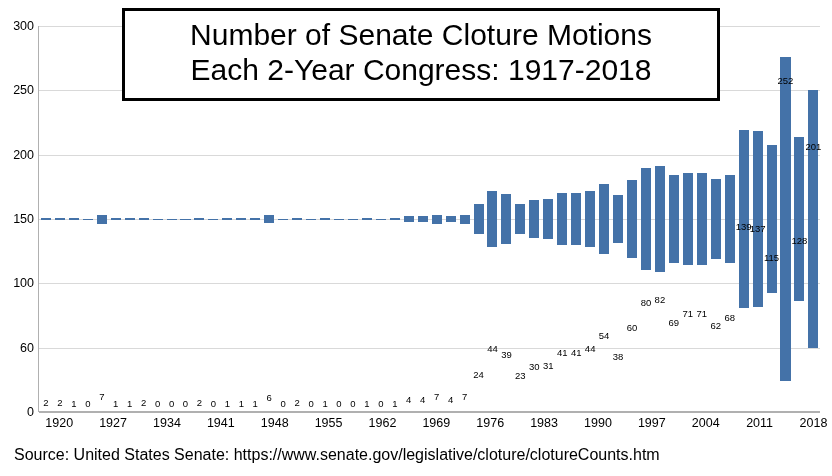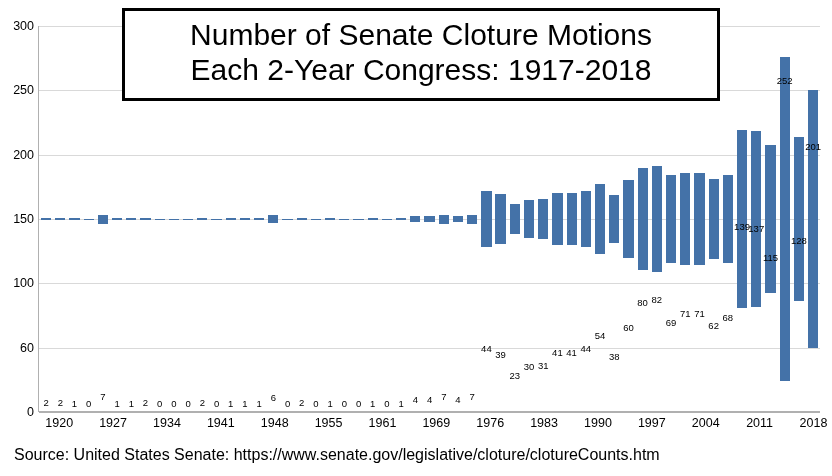--- a/index.html
+++ b/index.html
@@ -289,20 +289,24 @@
       </div>
       <div class="bar-slot">
         <div class="bar" style="height: 5.14667px; background: rgb(68, 114, 168);"></div>
         <div class="bar-label" style="bottom: 7.14667px;">4</div>
       </div>
       <div class="bar-slot">
         <div class="bar" style="height: 9.00667px; background: rgb(68, 114, 168);"></div>
         <div class="bar-label" style="bottom: 11.0067px;">7</div>
       </div>
       <div class="bar-slot">
+        <div class="bar" style="height: 30.88px; background: rgb(68, 114, 168);"></div>
+        <div class="bar-label" style="bottom: 32.88px;">24</div>
+      </div>
+      <div class="bar-slot">
         <div class="bar" style="height: 56.6133px; background: rgb(68, 114, 168);"></div>
         <div class="bar-label" style="bottom: 58.6133px;">44</div>
       </div>
       <div class="bar-slot">
         <div class="bar" style="height: 50.18px; background: rgb(68, 114, 168);"></div>
         <div class="bar-label" style="bottom: 52.18px;">39</div>
       </div>
       <div class="bar-slot">
         <div class="bar" style="height: 29.5933px; background: rgb(68, 114, 168);"></div>
         <div class="bar-label" style="bottom: 31.5933px;">23</div>
@@ -425,21 +429,21 @@
       <div class="xslot"></div>
       <div class="xslot"></div>
       <div class="xslot"></div>
       <div class="xslot">
         <div class="xtick-label">1955</div>
       </div>
       <div class="xslot"></div>
       <div class="xslot"></div>
       <div class="xslot"></div>
       <div class="xslot">
-        <div class="xtick-label">1961</div>
+        <div class="xtick-label">1962</div>
       </div>
       <div class="xslot"></div>
       <div class="xslot"></div>
       <div class="xslot"></div>
       <div class="xslot">
         <div class="xtick-label">1969</div>
       </div>
       <div class="xslot"></div>
       <div class="xslot"></div>
       <div class="xslot"></div>

